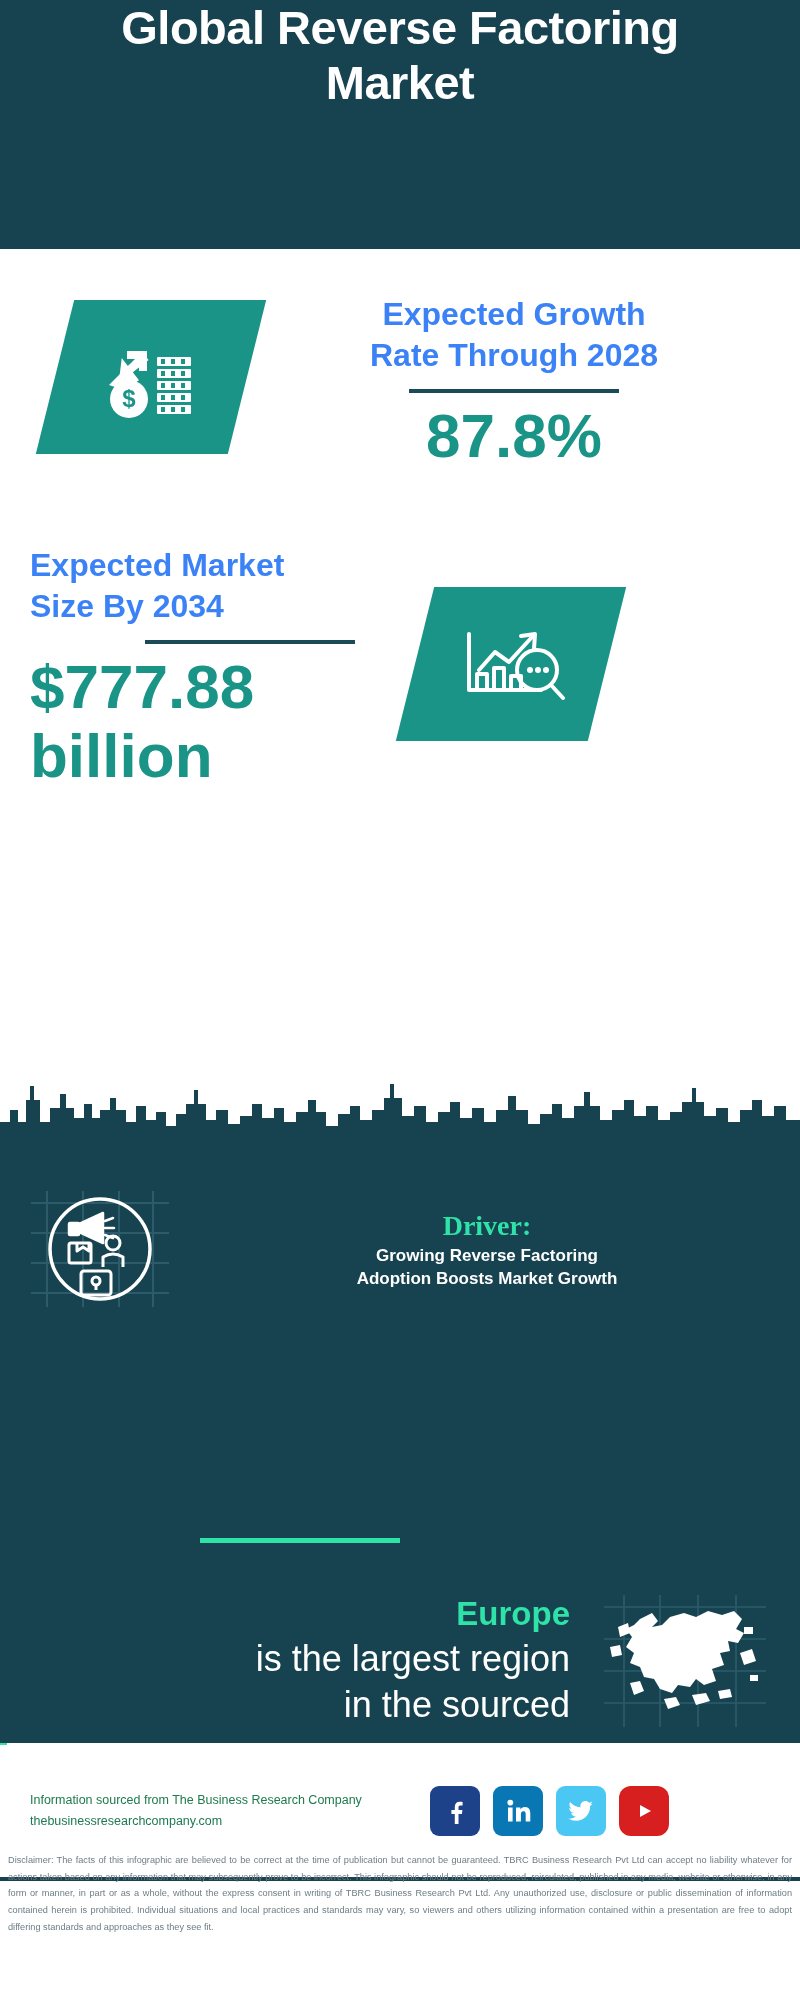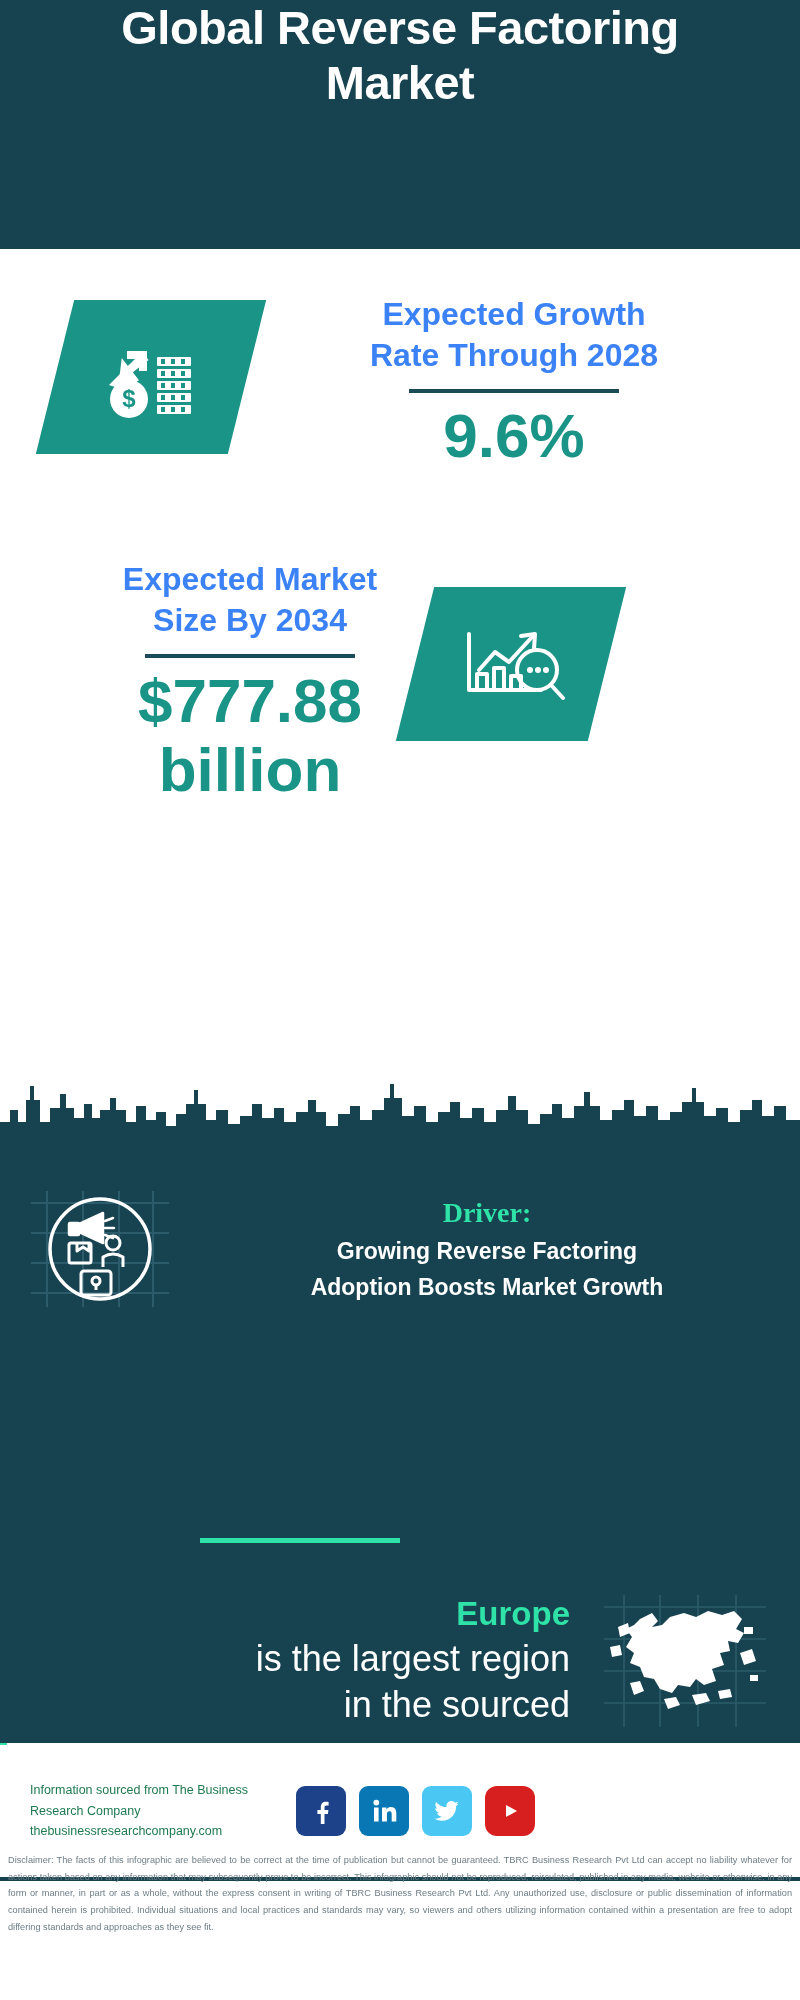--- a/index.html
+++ b/index.html
@@ -61,22 +61,21 @@
   }
   .stat-value {
     color:#1a9486;
     font-size:62px;
     font-weight:bold;
     line-height:1.12;
   }
 
   
   .blk2-text {
-    position:absolute; left:30px; top:310px; width:440px;
-    text-align:center;
+    position:absolute; left:30px; top:296px; width:440px;
   }
   .blk2-icon { left:415px; top:338px; width:192px; height:154px; }
 
   
   .skyline { position:absolute; left:0; top:1060px; width:800px; height:90px; }
 
   
   .dark-zone {
     position:absolute; left:0; top:1143px; width:800px; height:600px;
     background:#17424f;
@@ -84,22 +83,21 @@
   .driver-row {
     position:absolute; left:0; top:42px; width:800px;
     display:flex; align-items:center;
   }
   .driver-icon-wrap { width:200px; display:flex; justify-content:center; }
   .driver-text { flex:1; text-align:center; padding-right:26px; }
   .driver-kicker {
     color:#2fe3a8; font-size:28px; font-weight:bold; line-height:1.3;font-family:Liberation Serif, serif;
   }
   .driver-body {
-    color:#ffffff; font-size:23px; font-weight:bold; line-height:1.36;
-    margin-top:5px;
+    color:#ffffff; font-size:17px; font-weight:bold; line-height:1.36;
   }
 
   .mid-divider {
     position:absolute; left:200px; top:395px;
     width:200px; height:5px; background:#2fe3a8;
   }
 
   .region-row {
     position:absolute; left:0; top:448px; width:800px;
     display:flex; align-items:center;
@@ -112,21 +110,21 @@
     color:#ffffff; font-size:36px; font-weight:normal; line-height:1.3;
   }
   .region-map-wrap { width:230px; display:flex; justify-content:center; }
 
   
   .footer {
     position:absolute; left:0; top:1745px; width:800px; height:132px;
     background:#ffffff;
     display:flex; align-items:center;
   }
-  .footer-text { padding-left:30px; width:296px; }
+  .footer-text { padding-left:30px; width:430px; }
   .footer-line {
     color:#1e7a4f; font-size:12.5px; line-height:1.65;
   }
   .social-row { display:flex; gap:13px; align-items:center; }
   .social {
     width:50px; height:50px; border-radius:9px;
     display:flex; align-items:center; justify-content:center;
   }
   .s-fb { background:#1d4289; }
   .s-li { background:#0a77b5; }
@@ -183,21 +181,21 @@
           <rect x="80" y="80" width="4" height="5"></rect>
           <rect x="90" y="80" width="4" height="5"></rect>
       </g>
     </svg>
   </div>
 
   <div class="blk1-text">
     <div class="stat-label">Expected Growth</div>
     <div class="stat-label">Rate Through 2028</div>
     <div class="rule"></div>
-    <div class="stat-value">9.6%</div>
+    <div class="stat-value">87.8%</div>
   </div>
 
   <div class="blk2-text">
     <div class="stat-label">Expected Market</div>
     <div class="stat-label">Size By 2034</div>
     <div class="rule"></div>
     <div class="stat-value">$777.88</div>
     <div class="stat-value">billion</div>
   </div>
 

